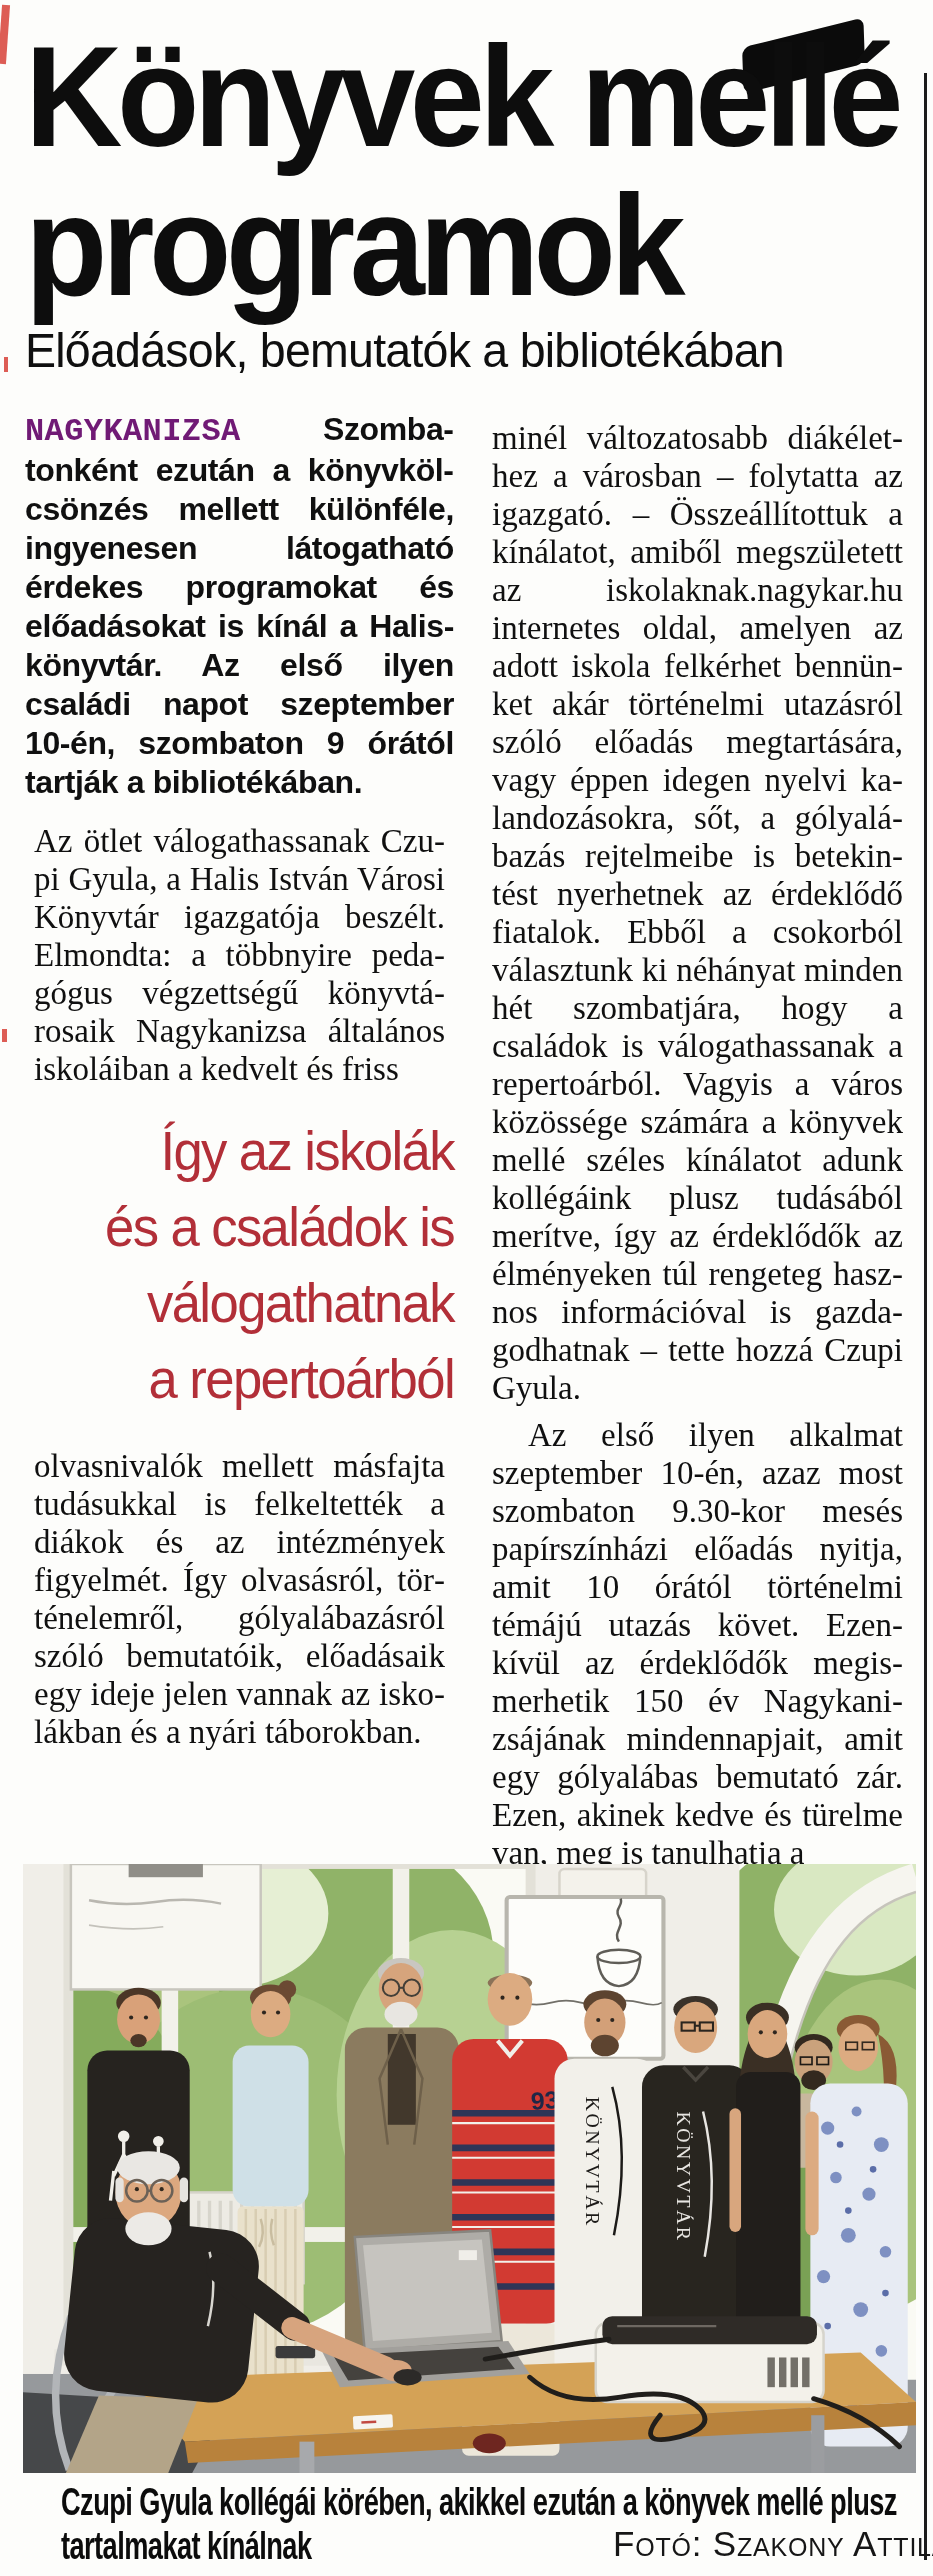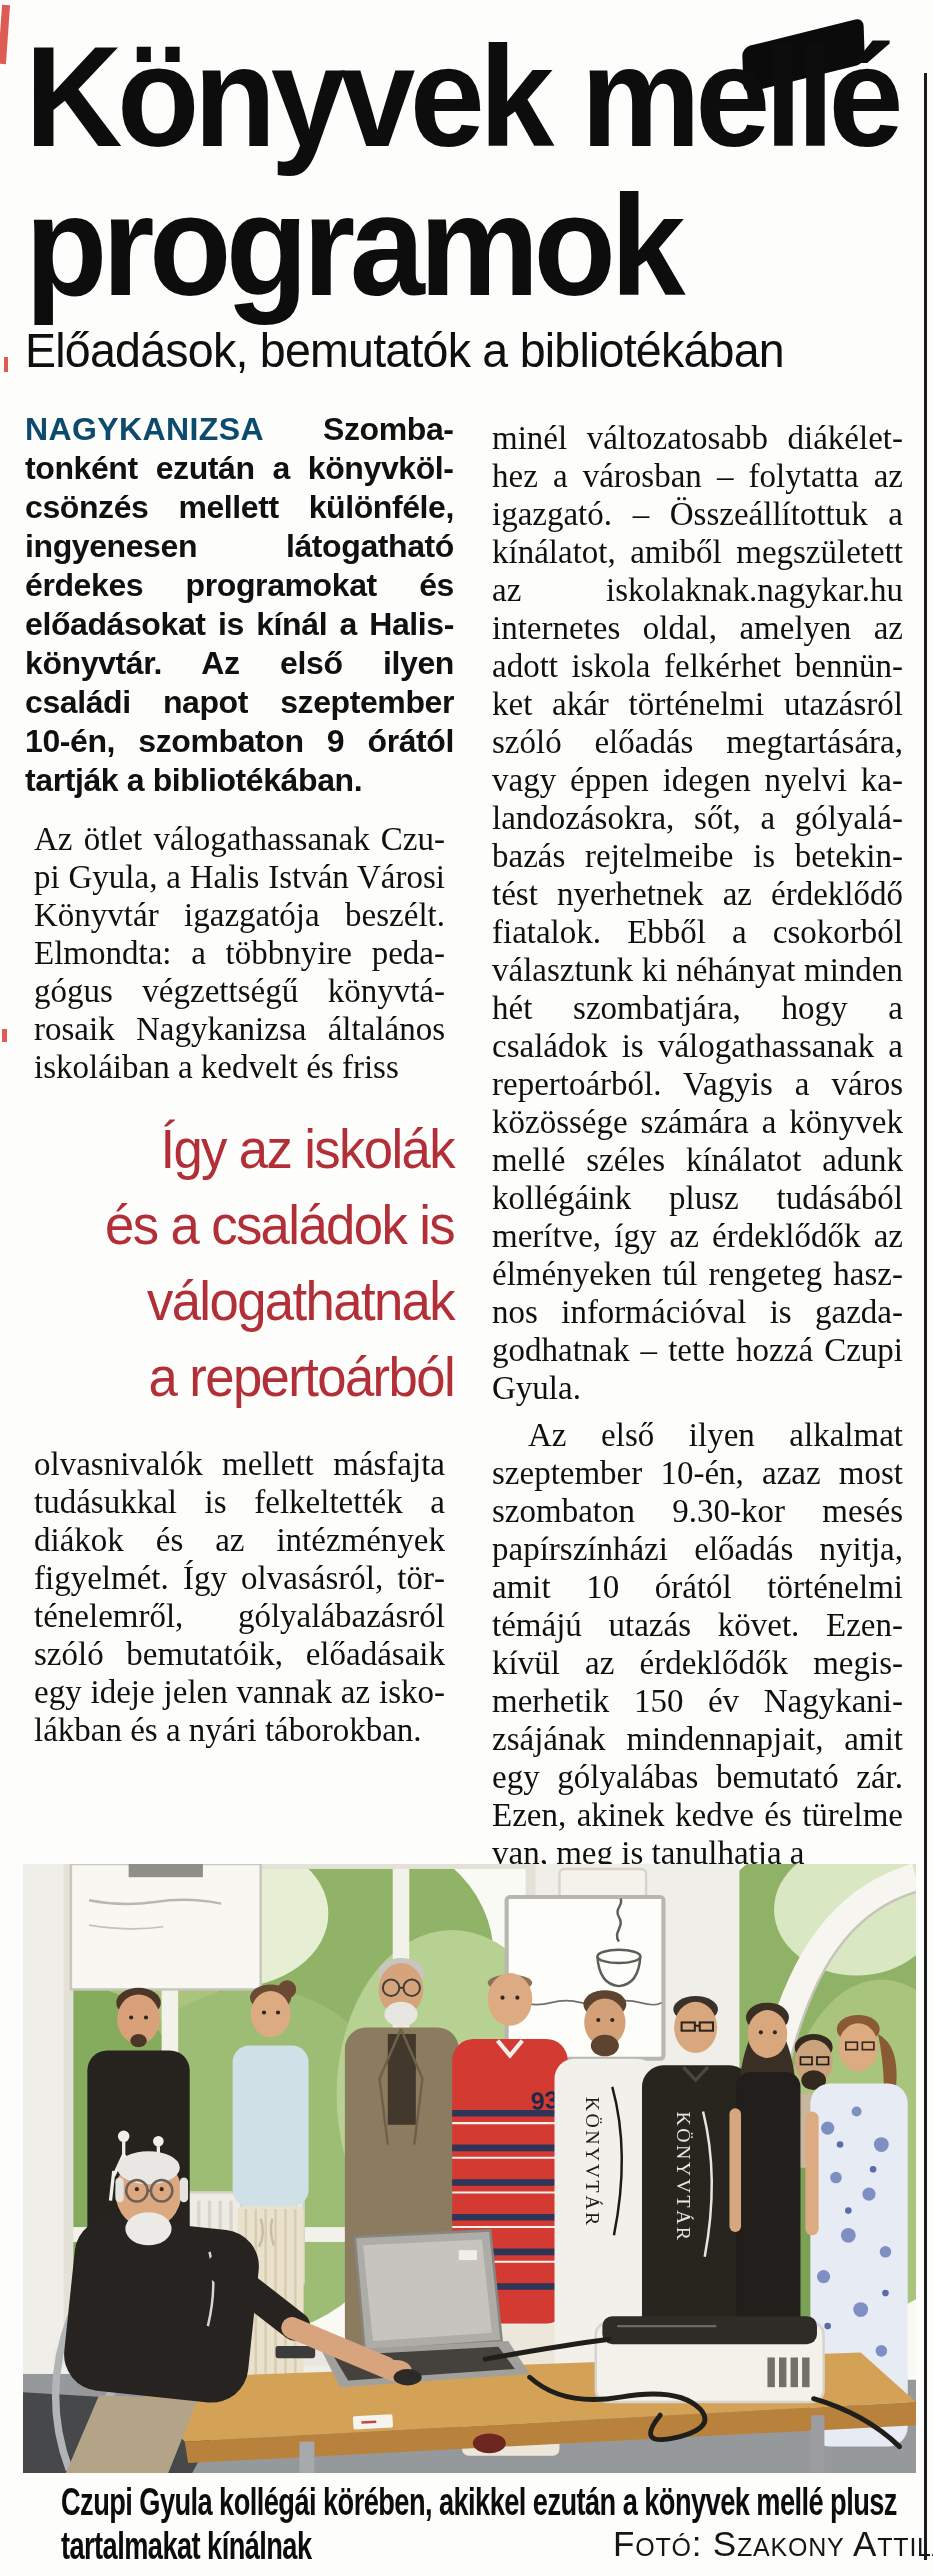--- a/index.html
+++ b/index.html
@@ -23,21 +23,21 @@
   }
 
   .col{position:absolute;top:410px;width:429px;font-size:33px;line-height:38px;text-align:justify;}
   .col-left{left:25px;}
   .col-right{left:483px;}
 
   .lead{
     font-family:"Liberation Sans","DejaVu Sans",sans-serif;font-weight:bold;
     font-size:32px;line-height:39px;letter-spacing:-0.4px;margin:0 0 20px 0;
   }
-  .loc-tag{color:#0c4a6e;letter-spacing:0.4px;}
+  .loc-tag{color:#701a75;letter-spacing:0.4px;font-family:Liberation Mono, monospace;}
   p.body-par{margin:9px;}
   p.indent{text-indent:36px;}
   .pull-quote{
     margin:25px 0 30px 0;text-align:right;color:#b22f38;
     font-family:"Liberation Sans","DejaVu Sans",sans-serif;
     font-size:56px;line-height:76px;letter-spacing:-1.7px;
     white-space:pre-line;transform:scaleX(.94);transform-origin:right top;
   }
   .rc-lastline{display:flex;justify-content:space-between;align-items:baseline;}
   .byline{

